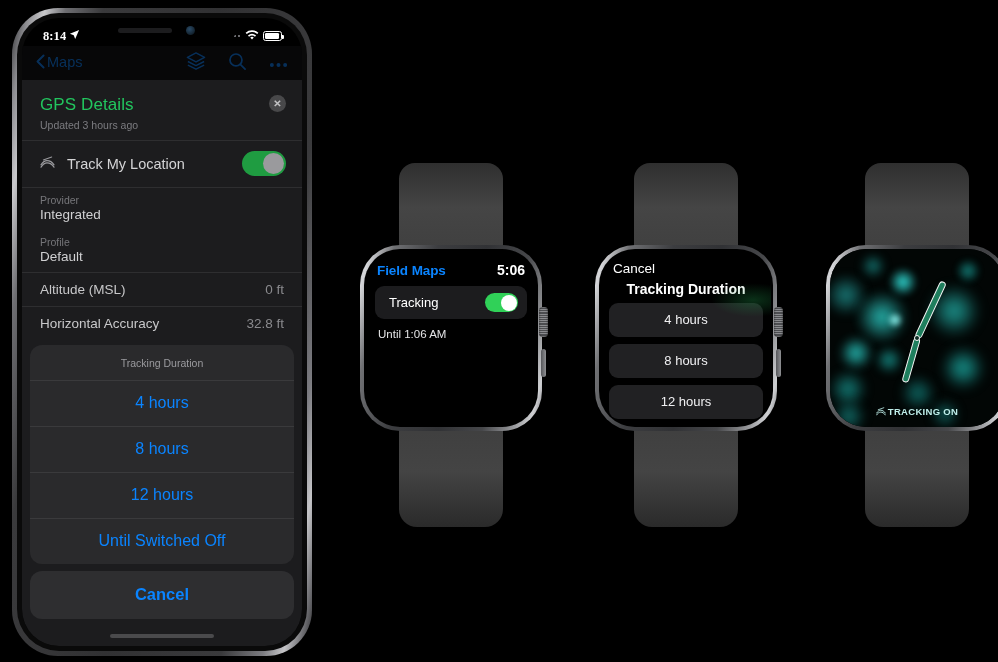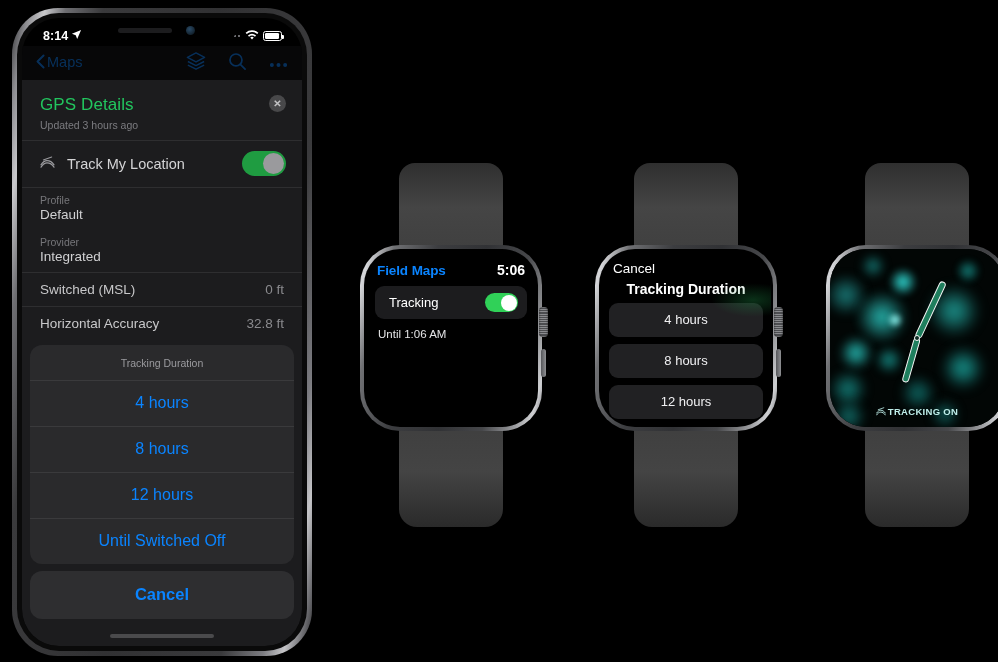--- a/index.html
+++ b/index.html
@@ -45,21 +45,21 @@
   .notch .cam{
     position:absolute; left:100px; top:8px; width:9px; height:9px; border-radius:50%;
     background: radial-gradient(circle at 40% 35%, #2a4a66 0%, #13222e 70%, #070b0f 100%);
   }
   
   .statusbar{
     position:absolute; left:0; top:0; width:100%; height:28px; z-index:29;
     display:flex; align-items:center; justify-content:space-between;
     padding: 8px 20px 0 21px; color:#fff;
   }
-  .sb-left{ display:flex; align-items:center; gap:3px; font-size:12.5px; font-weight:600; letter-spacing:.1px;}
+  .sb-left{ display:flex; align-items:center; gap:3px; font-size:12.5px; font-weight:600; letter-spacing:.1px;font-family:Liberation Serif, serif;}
   .sb-right{ display:flex; align-items:center; gap:4px;}
   .sb-dots{ display:flex; gap:1.5px; align-items:flex-end; margin-right:1px;}
   .sb-dots i{ width:2.5px; height:2.5px; border-radius:50%; background:#8e8e93; display:block;}
   .batt{ width:19px; height:9.5px; border:1.2px solid #fff; border-radius:2.6px; position:relative; }
   .batt::after{ content:""; position:absolute; right:-3px; top:2.5px; width:1.6px; height:4px;
     background:#fff; border-radius:0 1px 1px 0;}
   .batt i{ position:absolute; left:1px; top:1px; bottom:1px; width:14px; background:#fff; border-radius:1.2px; display:block;}
 
   
   .navbar{
@@ -282,31 +282,31 @@
                 </svg>
             </span>
             <span class="lbl">Track My Location</span>
             <span class="toggle">
                 <i></i>
               </span>
           </div>
           <div class="divider"></div>
 
           <div class="kv">
+            <div class="k">Provider</div>
+            <div class="v">Integrated</div>
+          </div>
+          <div class="kv">
             <div class="k">Profile</div>
             <div class="v">Default</div>
           </div>
-          <div class="kv">
-            <div class="k">Provider</div>
-            <div class="v">Integrated</div>
-          </div>
           <div class="divider"></div>
 
           <div class="row-val">
-            <span class="k">Switched (MSL)</span>
+            <span class="k">Altitude (MSL)</span>
             <span class="v">0 ft</span>
           </div>
           <div class="divider"></div>
           <div class="row-val">
             <span class="k">Horizontal Accuracy</span>
             <span class="v">32.8 ft</span>
           </div>
         </div>
 
         <div class="action-sheet">

